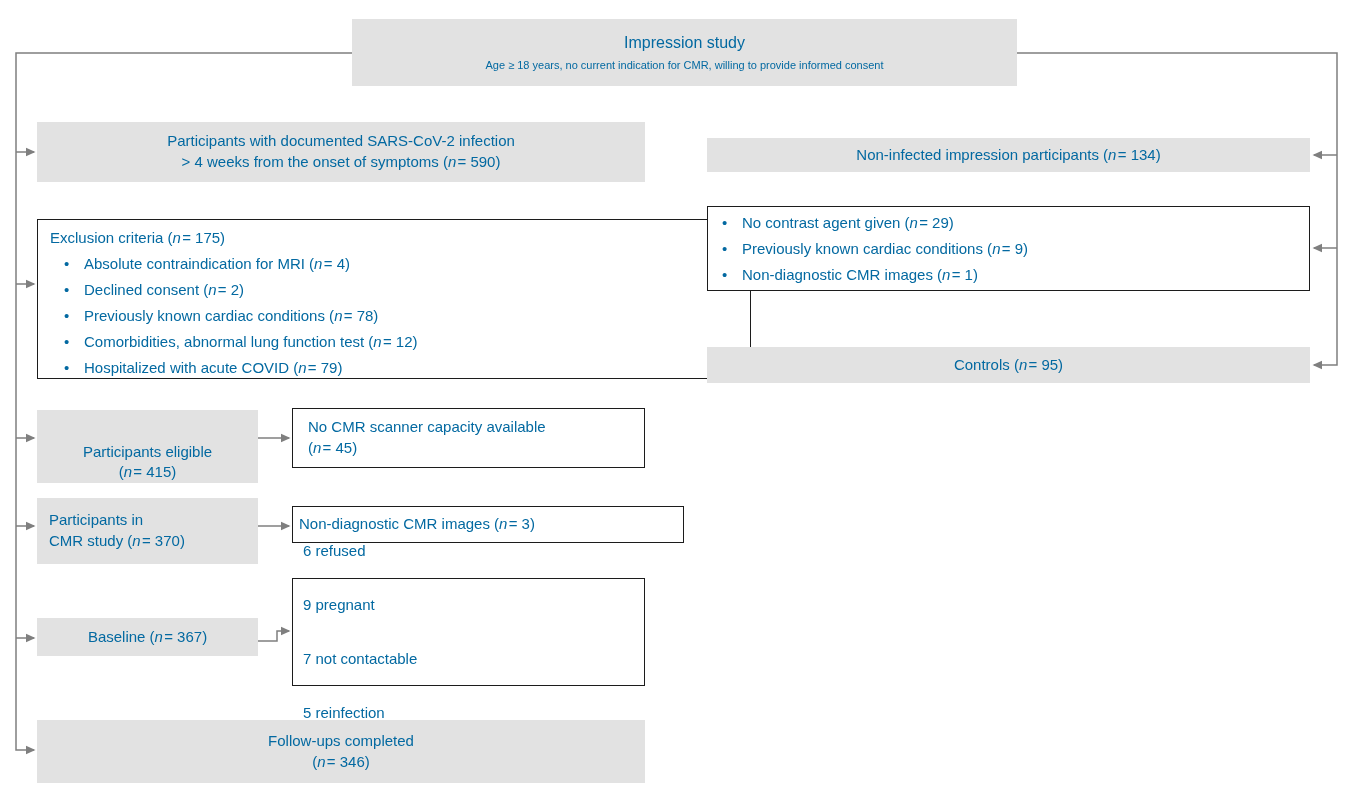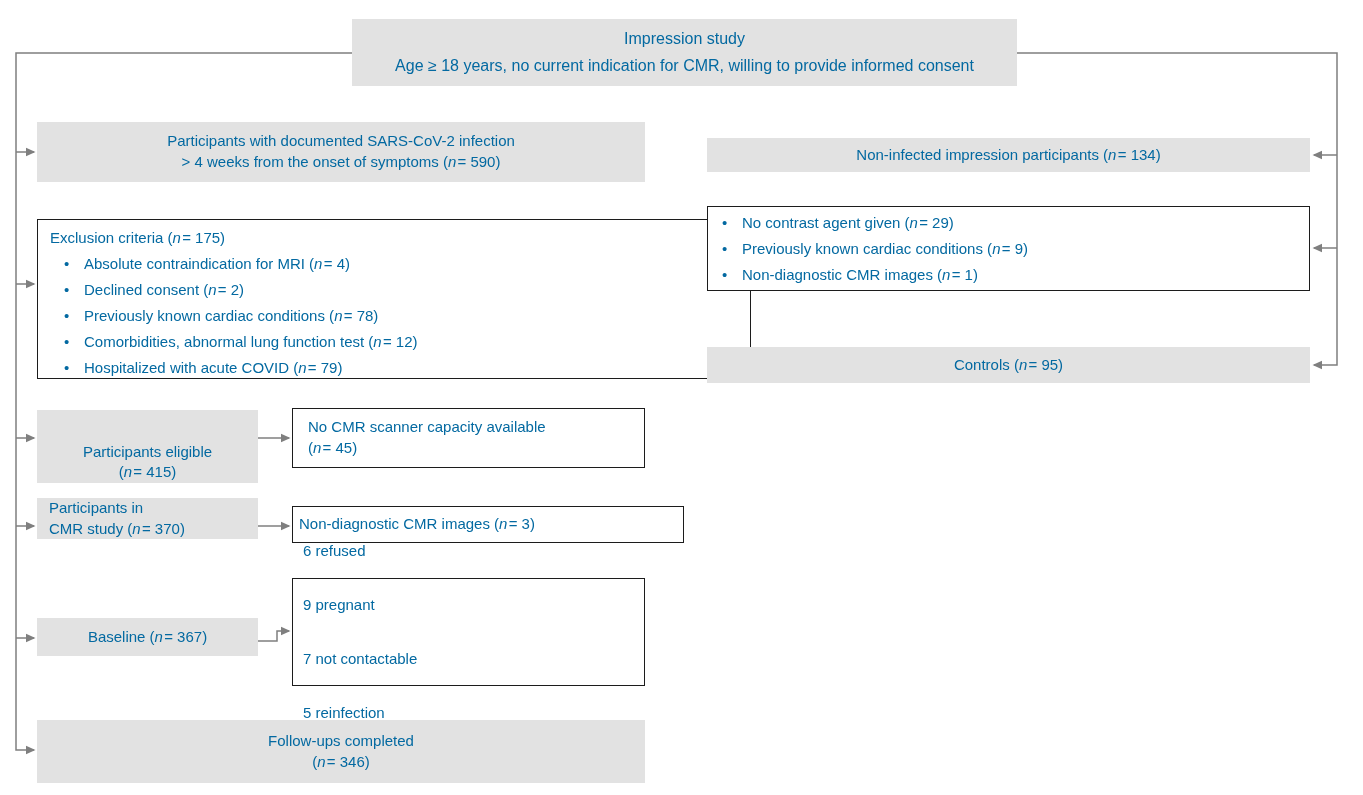--- a/index.html
+++ b/index.html
@@ -8,21 +8,21 @@
     font-family:"Liberation Sans", sans-serif; color:#0369a1;
     overflow:hidden;
   }
   .connectors { position:absolute; left:0; top:0; width:1363px; height:795px; }
   .box { position:absolute; box-sizing:border-box; font-size:15px; line-height:1.38; }
   .gray { background:#e2e2e2; }
   .outlined { background:#ffffff; border:1.5px solid #1c1c1c; }
   .center { display:flex; flex-direction:column; align-items:center; justify-content:center; text-align:center; }
   .vcenter { display:flex; flex-direction:column; justify-content:center; }
   .title-line { font-size:16px; margin-bottom:4px; }
-  .subtitle-line { font-size:16px; }
+  .subtitle-line { font-size:11px; }
   ul.bullets { list-style:none; margin:0; padding:0; }
   ul.bullets li { position:relative; padding-left:34px; }
   ul.bullets li::before { content:"\2022"; position:absolute; left:14px; }
   .lh26 { line-height:26px; }
   i { font-style:italic; }
 </style>
 </head>
 <body>
 
 <div class="canvas">
@@ -73,21 +73,21 @@
   <div class="box gray center" style="left:37px; top:410px; width:221px; height:73px;justify-content:flex-end;">
     <div>Participants eligible</div>
     <div>(<i>n</i> = 415)</div>
   </div>
 
   <div class="box outlined vcenter" style="left:292px; top:408px; width:353px; height:60px; padding-left:15px;">
     <div>No CMR scanner capacity available</div>
     <div>(<i>n</i> = 45)</div>
   </div>
 
-  <div class="box gray vcenter" style="left:37px; top:498px; width:221px; height:41px; padding-left:12px;">
+  <div class="box gray vcenter" style="left:37px; top:498px; width:221px; height:66px; padding-left:12px;">
     <div>Participants in</div>
     <div>CMR study (<i>n</i> = 370)</div>
   </div>
 
   <div class="box outlined vcenter" style="left:292px; top:506px; width:392px; height:37px; padding-left:6px;">
     <div>Non-diagnostic CMR images (<i>n</i> = 3)</div>
   </div>
 
   <div class="box gray center" style="left:37px; top:618px; width:221px; height:38px;">
     <div>Baseline (<i>n</i> = 367)</div>

